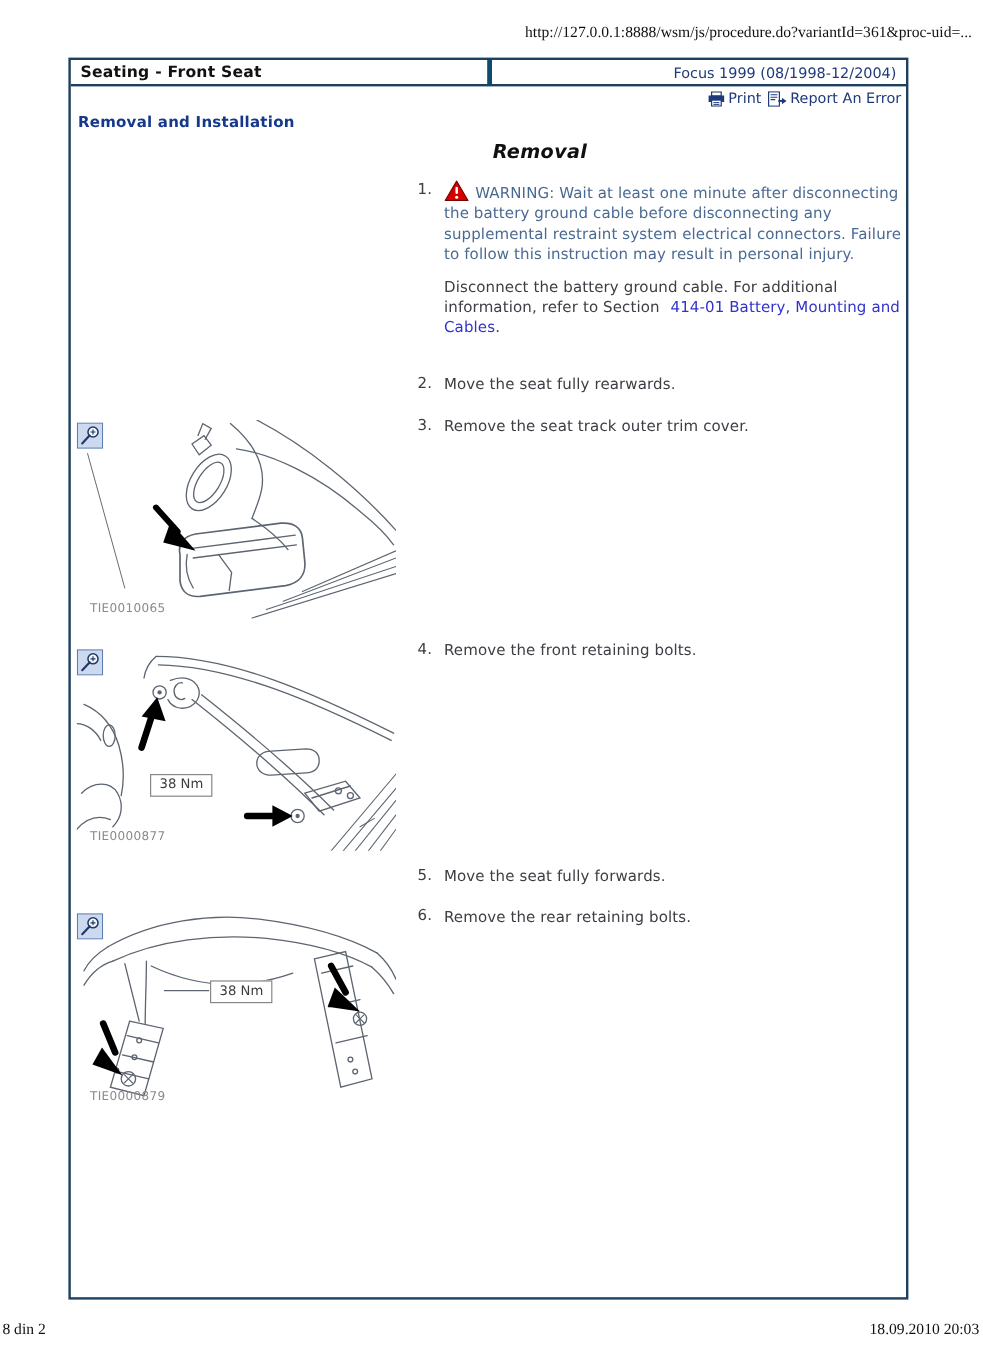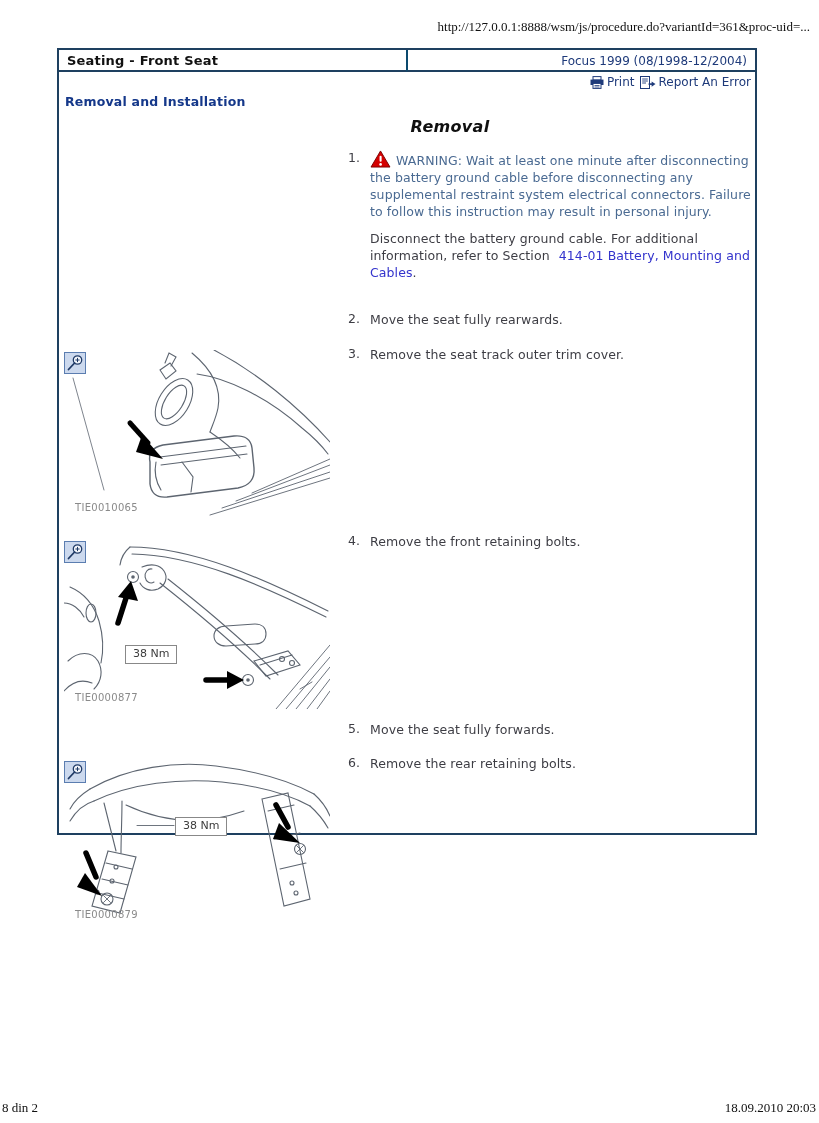--- a/index.html
+++ b/index.html
@@ -10,31 +10,31 @@
   }
   .serif{font-family:"Liberation Serif","DejaVu Serif",serif;}
 
   
   .url-header{position:absolute;top:19px;right:9px;font-size:13px;color:#111;}
   .footer-left{position:absolute;top:1100px;left:2px;font-size:13px;color:#111;}
   .footer-right{position:absolute;top:1100px;right:3px;font-size:13px;color:#111;}
 
   
   .content-box{
-    position:absolute;left:57px;top:48px;width:700px;height:787px;
+    position:absolute;left:57px;top:48px;width:700px;height:1035px;
     border:2px solid #1e4060;box-sizing:border-box;background:#fff;
   }
   .header-row{position:absolute;top:0;left:0;right:0;height:22px;display:flex;}
   .title-cell{
     width:347px;box-sizing:border-box;border-bottom:2px solid #1e4060;
     font-size:13px;font-weight:bold;color:#111;padding:3px 0 0 8px;
     letter-spacing:.2px;
   }
   .vehicle-cell{
-    flex:1;box-sizing:border-box;border-left:2px solid #0c4a6e;border-bottom:2px solid #1e4060;
+    flex:1;box-sizing:border-box;border-left:4px solid #0c4a6e;border-bottom:2px solid #1e4060;
     font-size:12px;color:#1e3a7a;text-align:right;padding:4px 8px 0 0;
   }
   .links-row{
     position:absolute;top:25px;right:4px;font-size:12px;color:#1e3a7a;
     display:flex;align-items:center;gap:5px;
   }
   .links-row .lnk{display:flex;align-items:center;gap:3px;cursor:pointer;color:#1e3a7a;text-decoration:none;}
   .section-heading{
     position:absolute;top:44px;left:6px;font-size:12.5px;font-weight:bold;color:#15388a;
     letter-spacing:.2px;

